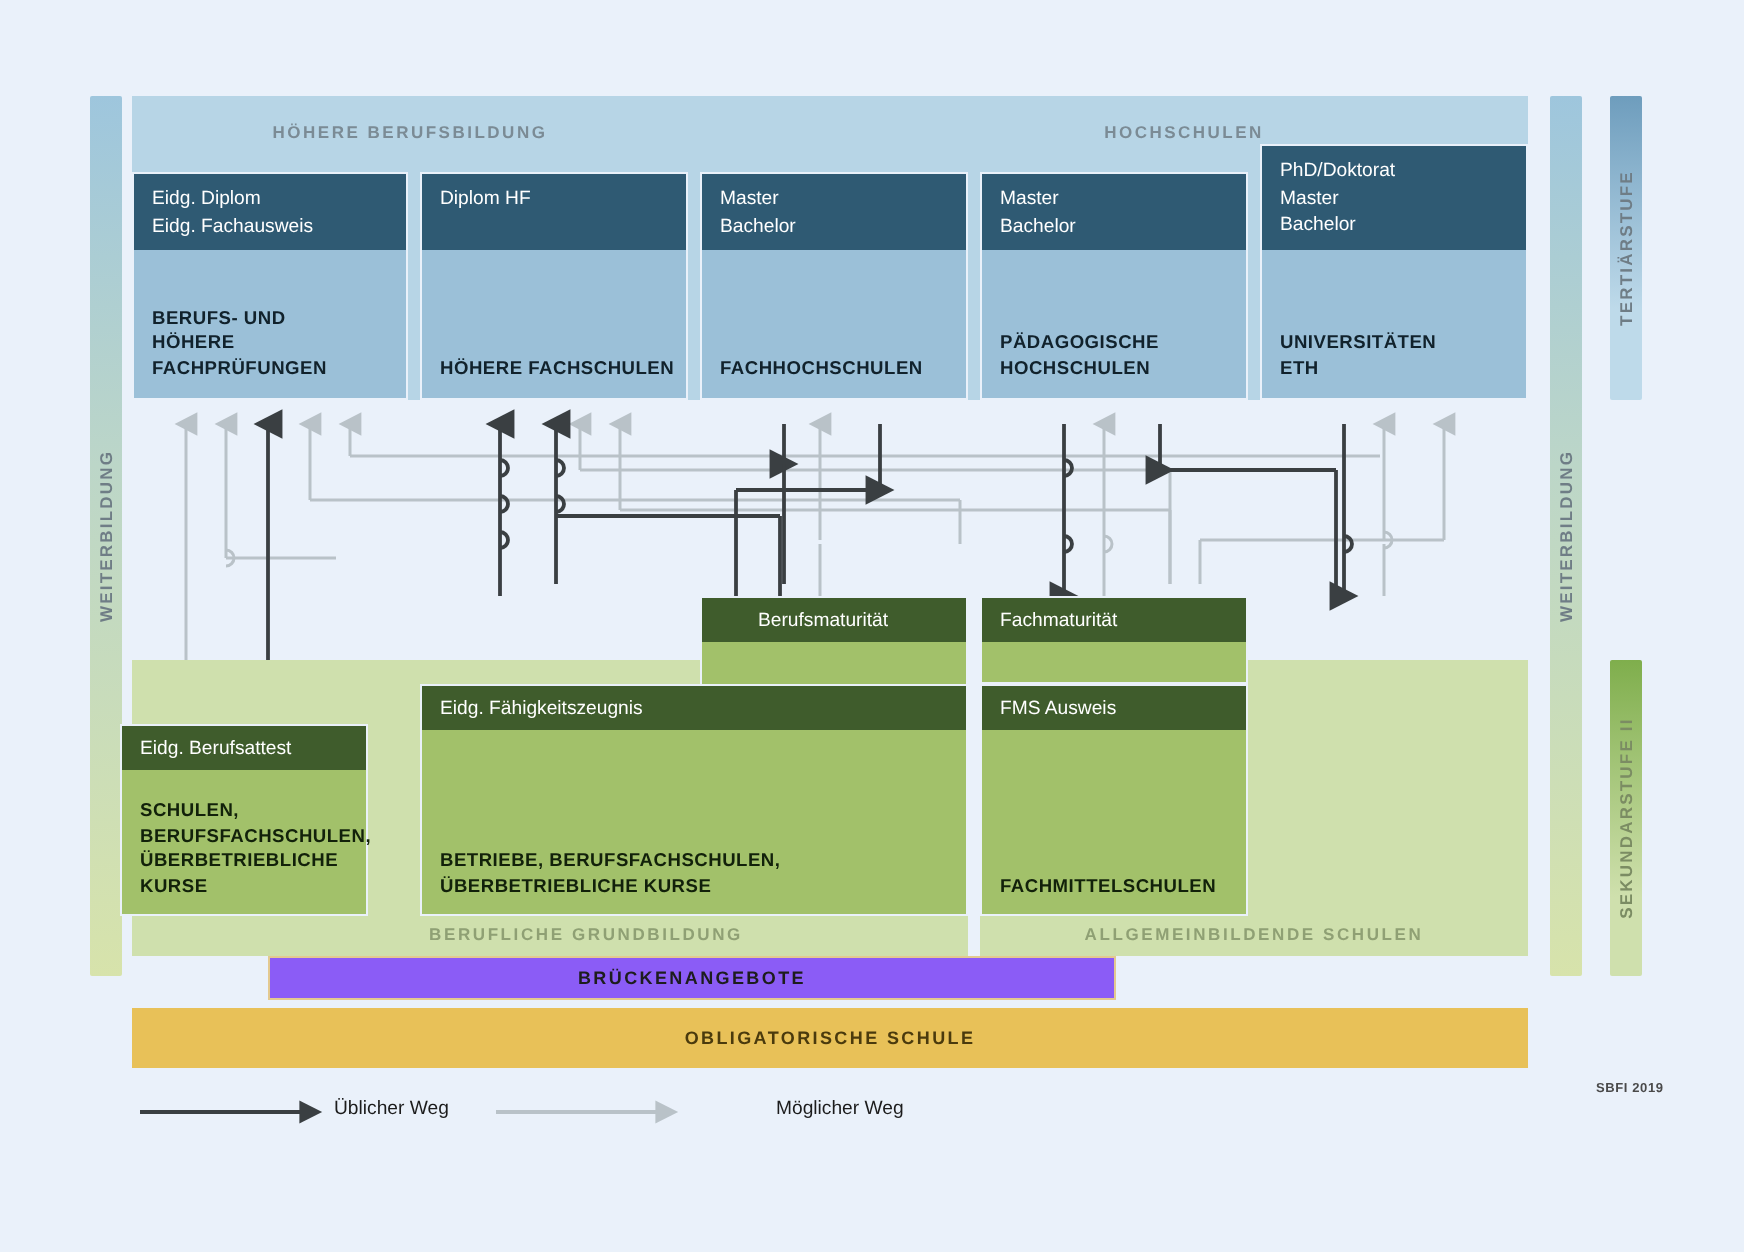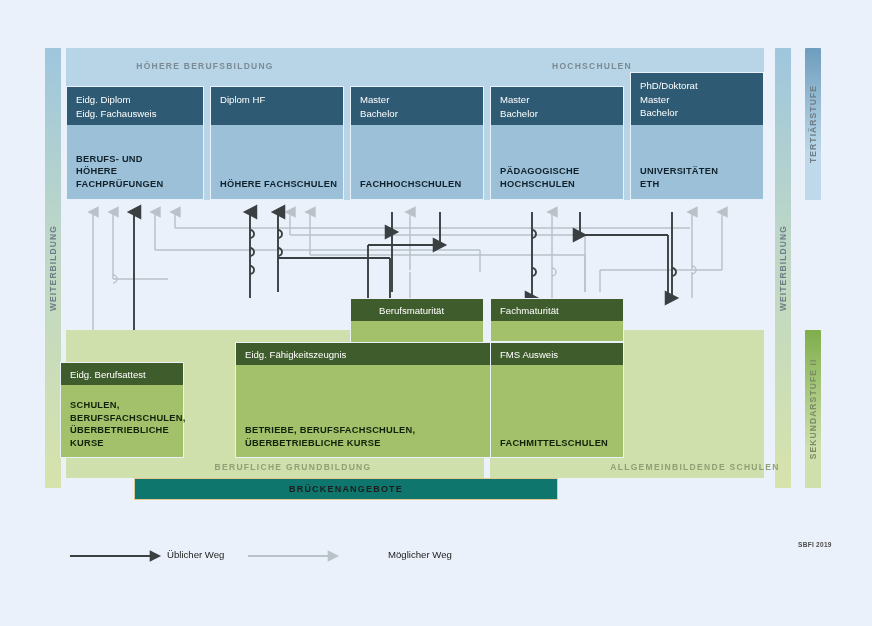--- a/index.html
+++ b/index.html
@@ -35,21 +35,21 @@
   .gbox .cap{
       position:absolute;left:0;right:0;top:0;background:#3f5c2c;color:#ffffff;
       font-size:9.6px;line-height:13px;padding:5px 0 6px 9px;box-sizing:border-box;
   }
   .gbox .foot{
       position:absolute;left:9px;right:4px;bottom:8px;color:#12210a;
       font-size:9.3px;line-height:12.5px;font-weight:bold;letter-spacing:.25px;
   }
   
   .bridge{
-      position:absolute;background:#0f766e;border:1.1px solid #e3c98f;box-sizing:border-box;
+      position:absolute;background:#8b5cf6;border:1.1px solid #e3c98f;box-sizing:border-box;
       display:flex;align-items:center;justify-content:center;
       font-size:9px;letter-spacing:1.2px;font-weight:bold;color:#1d1d1d;
   }
   .oblig{
       position:absolute;background:#e8c158;box-sizing:border-box;
       display:flex;align-items:center;justify-content:center;
       font-size:9px;letter-spacing:1.2px;font-weight:bold;color:#4a3a0d;
   }
   
   .legend-text{position:absolute;font-size:9.6px;color:#1c1c1c;}
@@ -256,36 +256,36 @@
     <div class="foot">
       <div>UNIVERSITÄTEN</div>
       <div>ETH</div>
     </div>
   </div>
 
   <div class="group-panel" style="left:66px;top:330px;width:418px;height:148px;background:#cfe0ad;"></div>
   <div class="group-panel" style="left:490px;top:330px;width:274px;height:148px;background:#cfe0ad;"></div>
 
   <div class="group-label" style="left:84px;top:462px;width:418px;color:#8fa074;">BERUFLICHE GRUNDBILDUNG</div>
-  <div class="group-label" style="left:490px;top:462px;width:330px;color:#8fa074;padding-left:40px;">ALLGEMEINBILDENDE SCHULEN</div>
+  <div class="group-label" style="left:490px;top:462px;width:274px;color:#8fa074;">ALLGEMEINBILDENDE SCHULEN</div>
 
   <div class="gbox" style="left:350px;top:298px;width:134px;height:60px;">
     <div class="cap" style="height:22px;padding-left:28px;">
       <div>Berufsmaturität</div>
     </div>
   </div>
 
   <div class="gbox" style="left:490px;top:298px;width:134px;height:44px;">
     <div class="cap" style="height:22px;">
       <div>Fachmaturität</div>
     </div>
   </div>
 
 
-  <div class="gbox" style="left:210px;top:342px;width:274px;height:116px;margin-left:25px;">
+  <div class="gbox" style="left:210px;top:342px;width:274px;height:116px;">
     <div class="cap" style="height:22px;">
       <div>Eidg. Fähigkeitszeugnis</div>
     </div>
     <div class="foot">
       <div>BETRIEBE, BERUFSFACHSCHULEN,</div>
       <div>ÜBERBETRIEBLICHE KURSE</div>
     </div>
   </div>
 
   <div class="gbox" style="left:490px;top:342px;width:134px;height:116px;">
@@ -303,19 +303,20 @@
     </div>
     <div class="foot">
       <div>SCHULEN,</div>
       <div>BERUFSFACHSCHULEN,</div>
       <div>ÜBERBETRIEBLICHE KURSE</div>
     </div>
   </div>
 
   <div class="bridge" style="left:134px;top:478px;width:424px;height:22px;">BRÜCKENANGEBOTE</div>
 
+  <div class="oblig" style="left:66px;top:504px;width:698px;height:30px;">OBLIGATORISCHE SCHULE</div>
 
   <div class="legend-text" style="left:167px;top:549px;">Üblicher Weg</div>
   <div class="legend-text" style="left:344px;top:549px;padding-left:44px;">Möglicher Weg</div>
 
   <div class="credit" style="left:798px;top:541px;">SBFI 2019</div>
 
 </div>
 
 </body></html>

